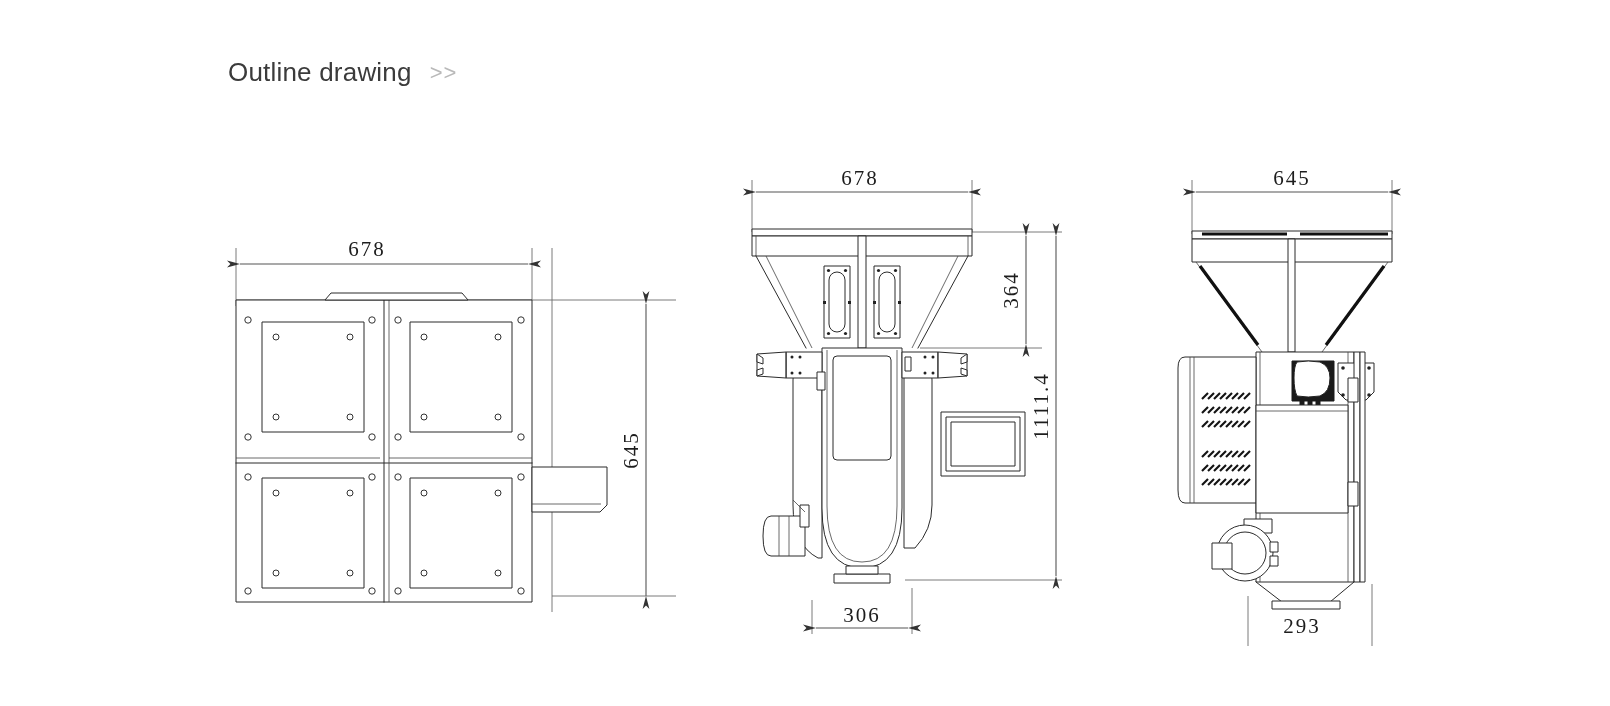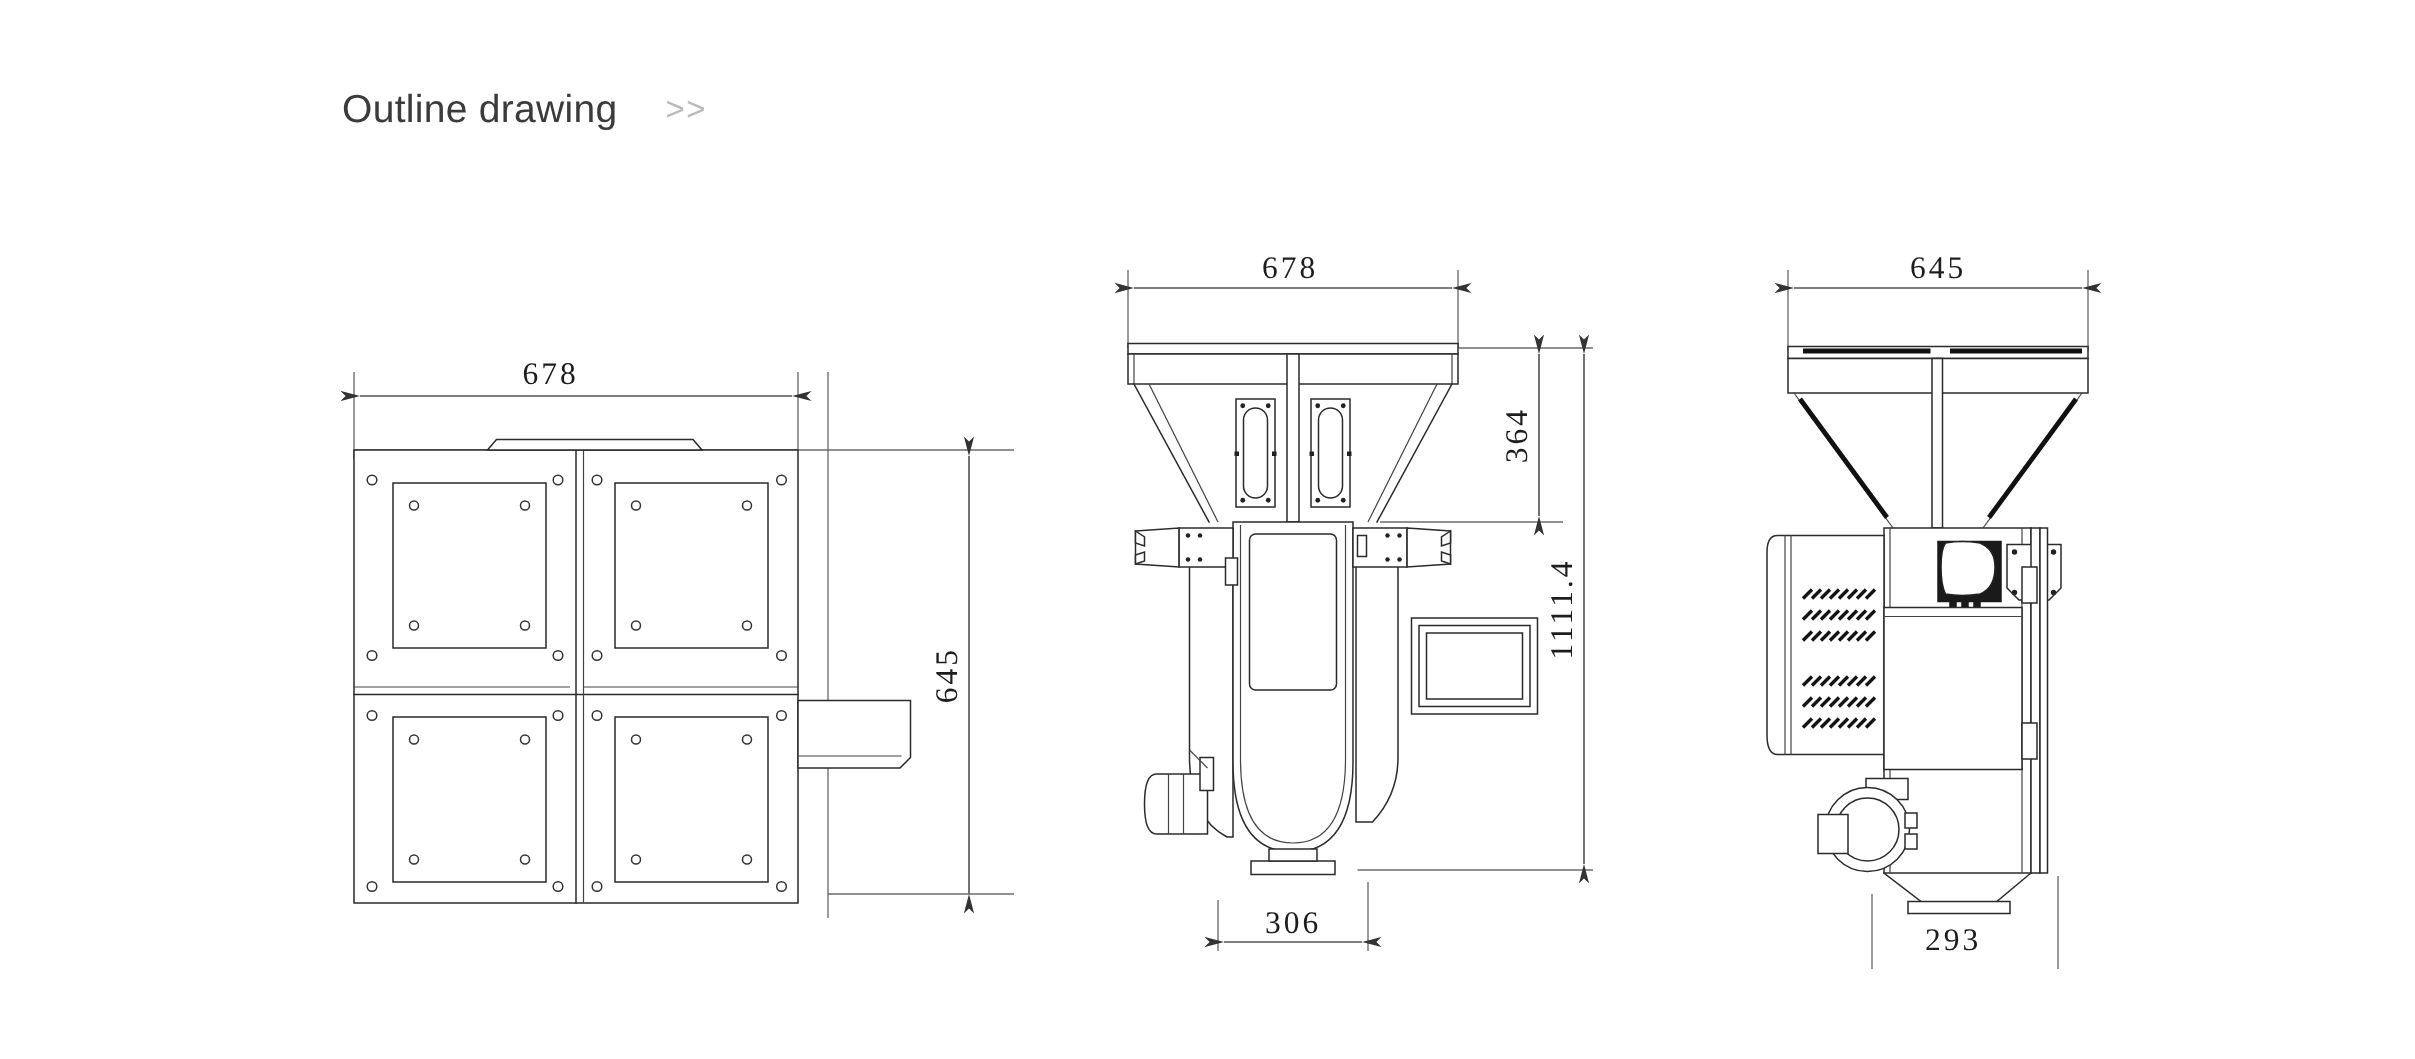--- a/index.html
+++ b/index.html
@@ -18,21 +18,21 @@
     position: absolute;
     inset: 0;
     background: #ffffff;
   }
   .title-row {
     position: absolute;
     left: 228px;
     top: 57px;
     display: flex;
     align-items: center;
-    gap: 32px;
+    gap: 18px;
   }
   .title-text {
     font-family: "Liberation Sans", sans-serif;
     font-size: 26px;
     font-weight: 400;
     color: #3b3b3b;
     letter-spacing: 0.2px;
     white-space: nowrap;
   }
   .title-chevrons {

